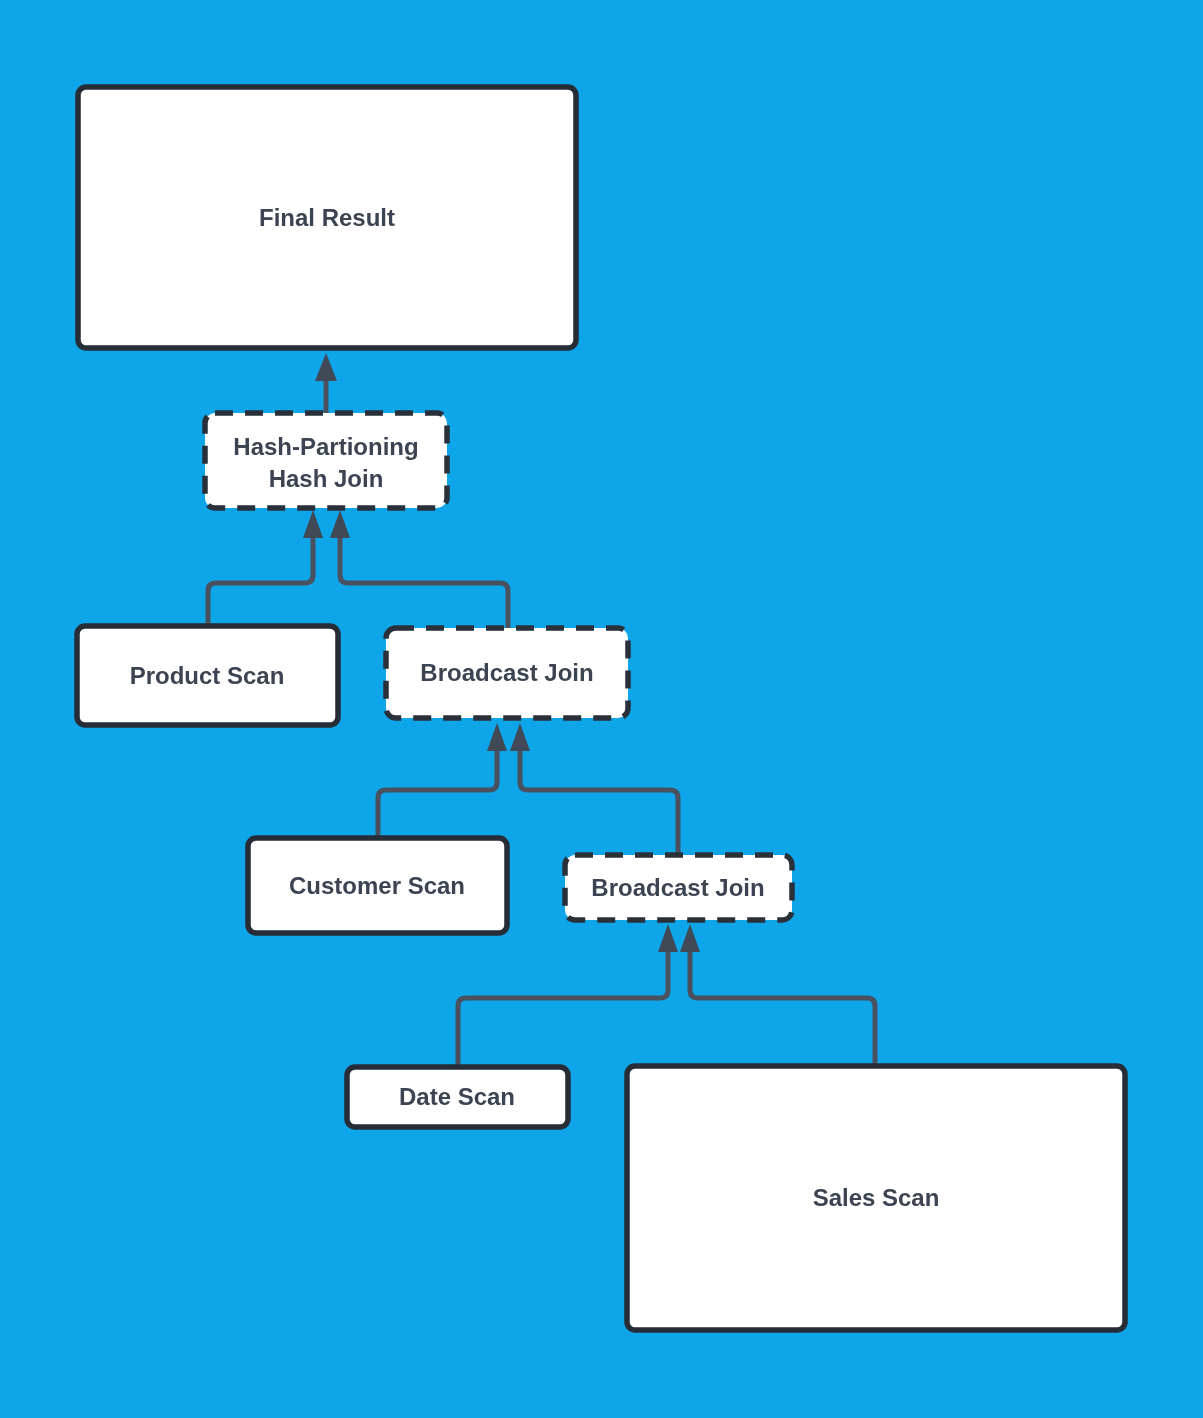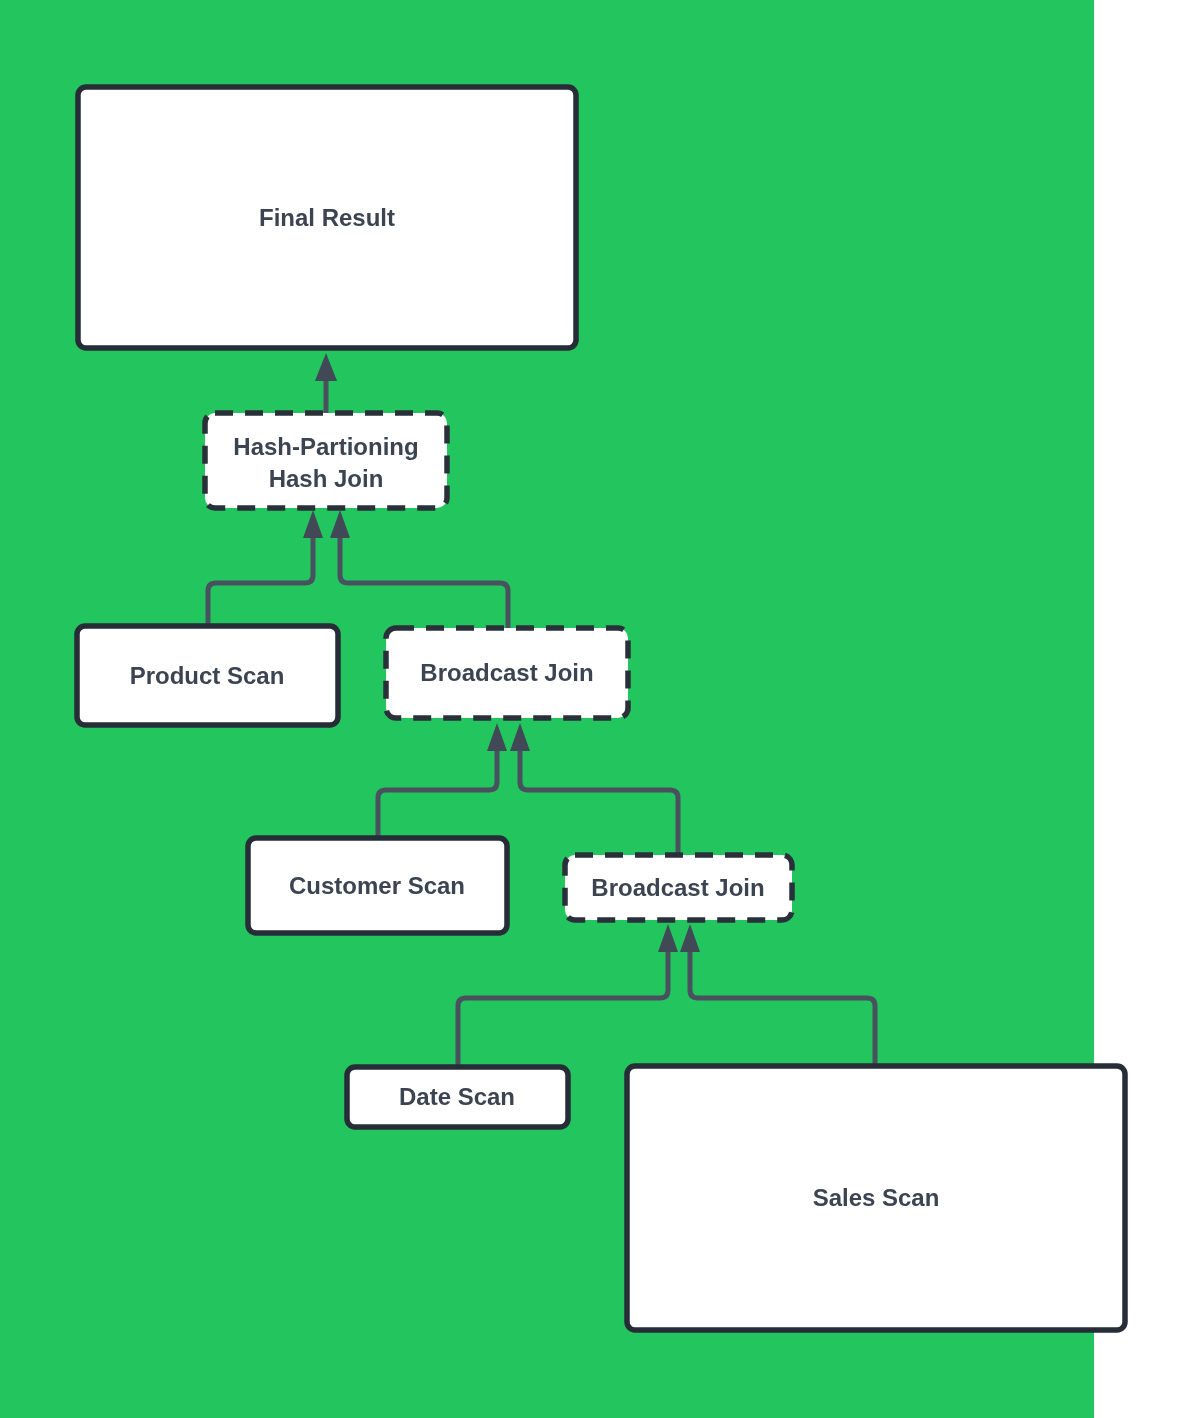--- a/index.html
+++ b/index.html
@@ -2,23 +2,23 @@
 <html><head>
 <meta charset="utf-8">
 <style>
   html, body {
     margin: 0;
     padding: 0;
     background: #ffffff;
   }
   .canvas {
     position: relative;
-    width: 1094px;
+    width: 1203px;
     height: 1418px;
-    background: #22c55e;
+    background: #0ea5e9;
     font-family: "Liberation Sans", sans-serif;
   }
   svg { display: block; }
   .node {
     fill: #ffffff;
     stroke: #272d37;
     stroke-width: 5.5;
   }
   .node--dashed {
     stroke: #2a303a;

